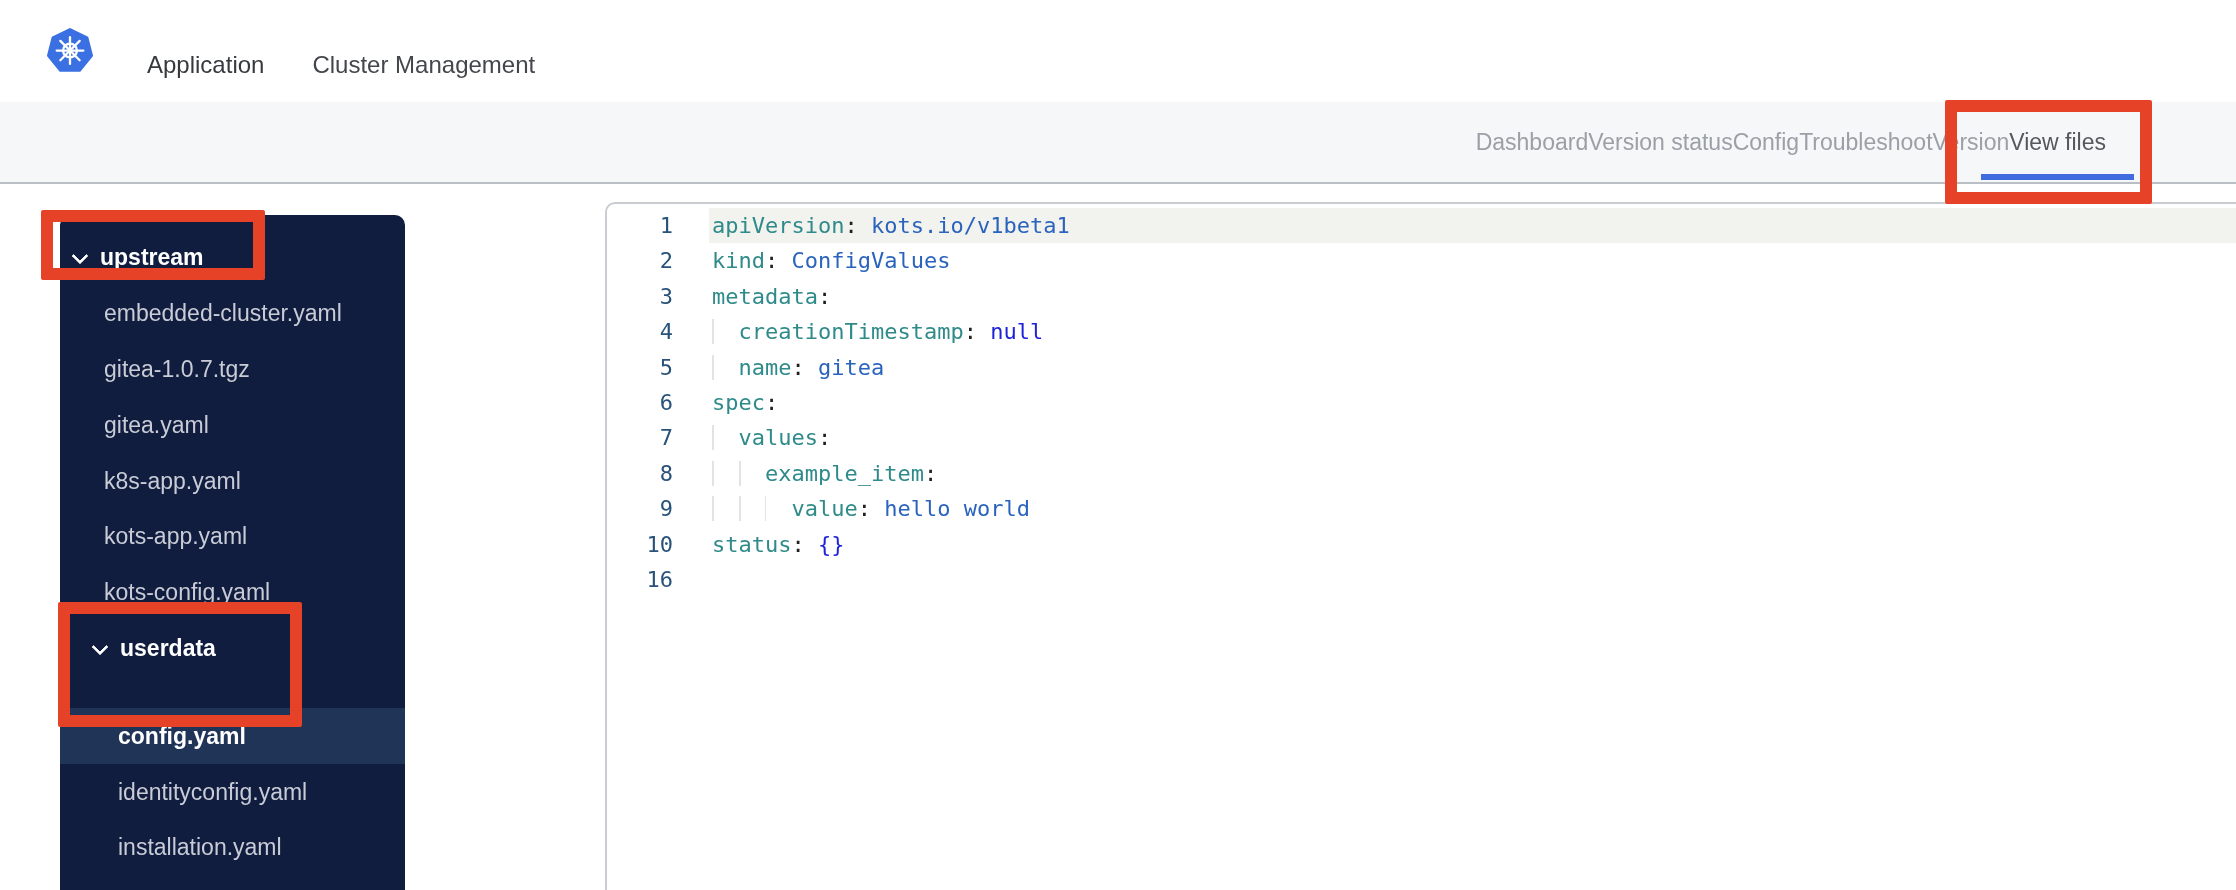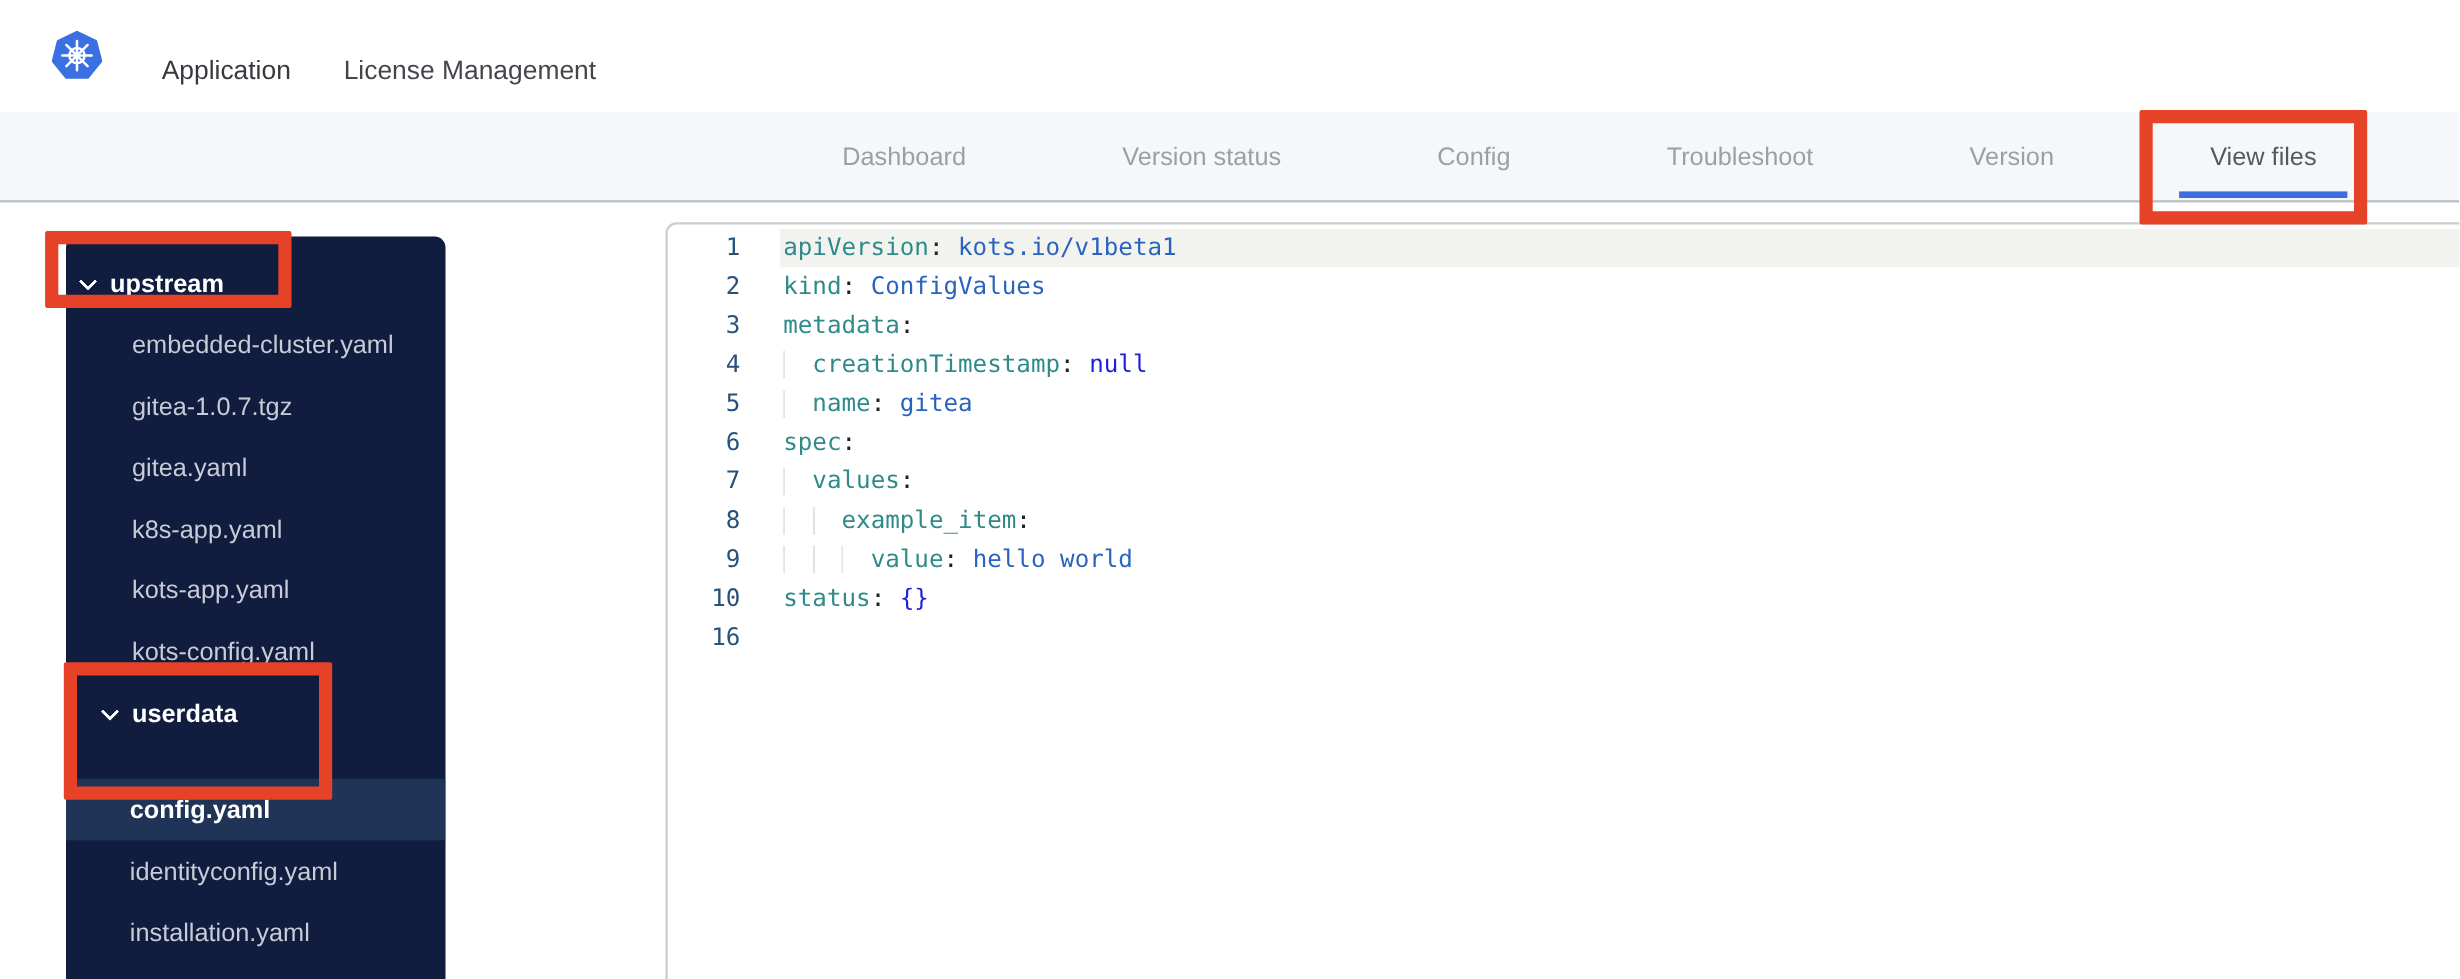--- a/index.html
+++ b/index.html
@@ -21,21 +21,21 @@
   .toptab.active{color:#36393d;}
   .toptab .underline{
     display:none;position:absolute;left:0;right:0;bottom:-2px;height:6px;
     background:var(--accent-blue);
   }
   .toptab.active .underline{display:block;}
   
   .subnav{
     position:absolute;left:0;top:102px;width:100%;height:82px;background:#f6f7f9;
     border-bottom:2px solid #babfc6;box-sizing:border-box;
-    display:flex;align-items:center;justify-content:flex-end;gap:142px;padding-right:130px;
+    display:flex;align-items:center;justify-content:flex-end;padding-right:130px;
   }
   .subnav-item{
     position:relative;font-size:23px;color:#9ba0a7;cursor:pointer;white-space:nowrap;
     height:100%;display:flex;align-items:center;
   }
   .subnav-item.active{color:#55585d;}
   .subnav-item .underline{
     display:none;position:absolute;left:-28px;right:-28px;bottom:2px;height:6px;
     background:var(--accent-blue);
   }
@@ -46,21 +46,21 @@
     background:var(--sidebar-bg);border-radius:10px 10px 0 0;padding-top:15px;box-sizing:border-box;
     overflow:hidden;
   }
   .tree-row{
     height:55.8px;display:flex;align-items:center;box-sizing:border-box;
     font-size:23px;color:#c9ccd6;cursor:pointer;white-space:nowrap;
   }
   .tree-row.folder{color:#ffffff;font-weight:bold;}
   .tree-row.selected{background:var(--sidebar-selected);color:#ffffff;font-weight:bold;margin-top:32px;}
   .tree-row.lvl0{padding-left:12px;}
-  .tree-row.file.lvl1{padding-left:60px;}
+  .tree-row.file.lvl1{padding-left:44px;}
   .tree-row.folder.lvl1{padding-left:32px;}
   .tree-row.file.lvl2{padding-left:58px;}
   .chevron{
     width:15px;height:15px;flex:none;margin-right:13px;position:relative;top:-3px;
   }
   .chevron::before{
     content:"";position:absolute;left:2px;top:3px;width:9px;height:9px;
     border-left:3px solid #fff;border-bottom:3px solid #fff;transform:rotate(-45deg);
     border-radius:1px;
   }
@@ -115,21 +115,21 @@
         </g>
         <circle cx="50" cy="49" r="5" fill="#fff"></circle>
       </svg>
     </div>
     <div id="top-tabs" style="display:flex;align-items:stretch;">
         <div class="toptab active">
           <span>Application</span>
           <span class="underline"></span>
         </div>
         <div class="toptab">
-          <span>License Management</span>
+          <span>Cluster Management</span>
         </div>
       </div>
   </div>
 
   <div class="subnav" id="subnav">
       <div class="subnav-item">
         <span>Dashboard</span>
       </div>
       <div class="subnav-item">
         <span>Version status</span>

